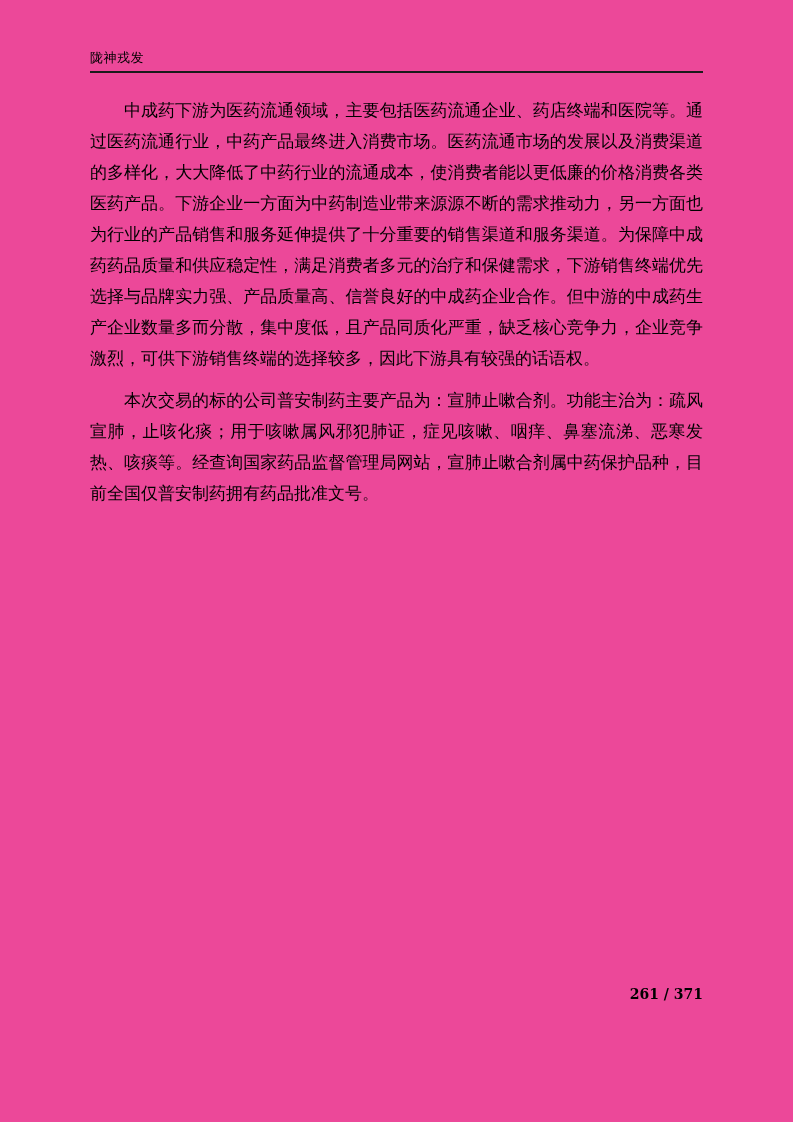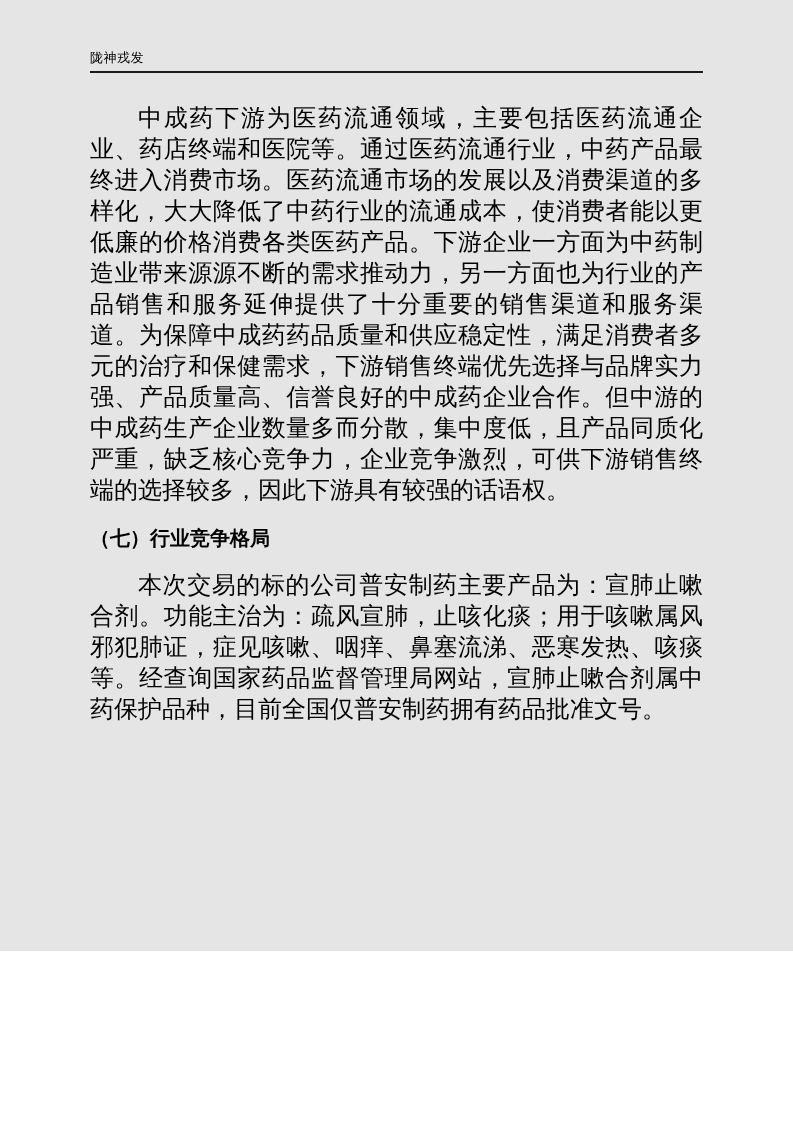--- a/index.html
+++ b/index.html
@@ -3,22 +3,22 @@
 <meta charset="utf-8">
 <style>
   html, body {
     margin: 0;
     padding: 0;
     background: #ffffff;
   }
   .page {
     position: relative;
     width: 793px;
-    height: 951px;
-    background: #e5e5e5;
+    height: 1122px;
+    background: #ec4899;
     color: #000000;
     font-family: "DejaVu Serif", "Liberation Serif", serif;
     overflow: hidden;
   }
   .header {
     position: absolute;
     left: 90px;
     right: 90px;
     top: 50px;
     display: flex;
@@ -33,24 +33,24 @@
   .header .hleft { white-space: nowrap; }
   .header .hright { white-space: nowrap; }
   .content {
     position: absolute;
     left: 90px;
     right: 90px;
     top: 95px;
     text-align: justify;
   }
   .para {
-    font-size: 24px;
+    font-size: 17px;
     line-height: 31px;
     text-indent: 2em;
-    margin: 8px 0 11px 0;
+    margin: 0 0 11px 0;
     word-break: break-all;
   }
   .heading {
     font-family: "DejaVu Sans", "Liberation Sans", sans-serif;
     font-size: 20px;
     font-weight: bold;
     line-height: 30px;
     text-indent: 0;
     text-align: left;
     margin: 17px 0 17px 0;
@@ -69,21 +69,20 @@
 
 <div class="page">
 
   <div class="header">
     <span class="hleft">陇神戎发</span>
   </div>
 
   <div class="content">
     <p class="para">中成药下游为医药流通领域，主要包括医药流通企业、药店终端和医院等。通过医药流通行业，中药产品最终进入消费市场。医药流通市场的发展以及消费渠道的多样化，大大降低了中药行业的流通成本，使消费者能以更低廉的价格消费各类医药产品。下游企业一方面为中药制造业带来源源不断的需求推动力，另一方面也为行业的产品销售和服务延伸提供了十分重要的销售渠道和服务渠道。为保障中成药药品质量和供应稳定性，满足消费者多元的治疗和保健需求，下游销售终端优先选择与品牌实力强、产品质量高、信誉良好的中成药企业合作。但中游的中成药生产企业数量多而分散，集中度低，且产品同质化严重，缺乏核心竞争力，企业竞争激烈，可供下游销售终端的选择较多，因此下游具有较强的话语权。</p>
 
-    <h2 class="heading">（七）行业竞争格局</h2>
 
 
     <p class="para">本次交易的标的公司普安制药主要产品为：宣肺止嗽合剂。功能主治为：疏风宣肺，止咳化痰；用于咳嗽属风邪犯肺证，症见咳嗽、咽痒、鼻塞流涕、恶寒发热、咳痰等。经查询国家药品监督管理局网站，宣肺止嗽合剂属中药保护品种，目前全国仅普安制药拥有药品批准文号。</p>
 
   </div>
 
   <div class="footer">
     <span>261 / 371</span>
   </div>
 

